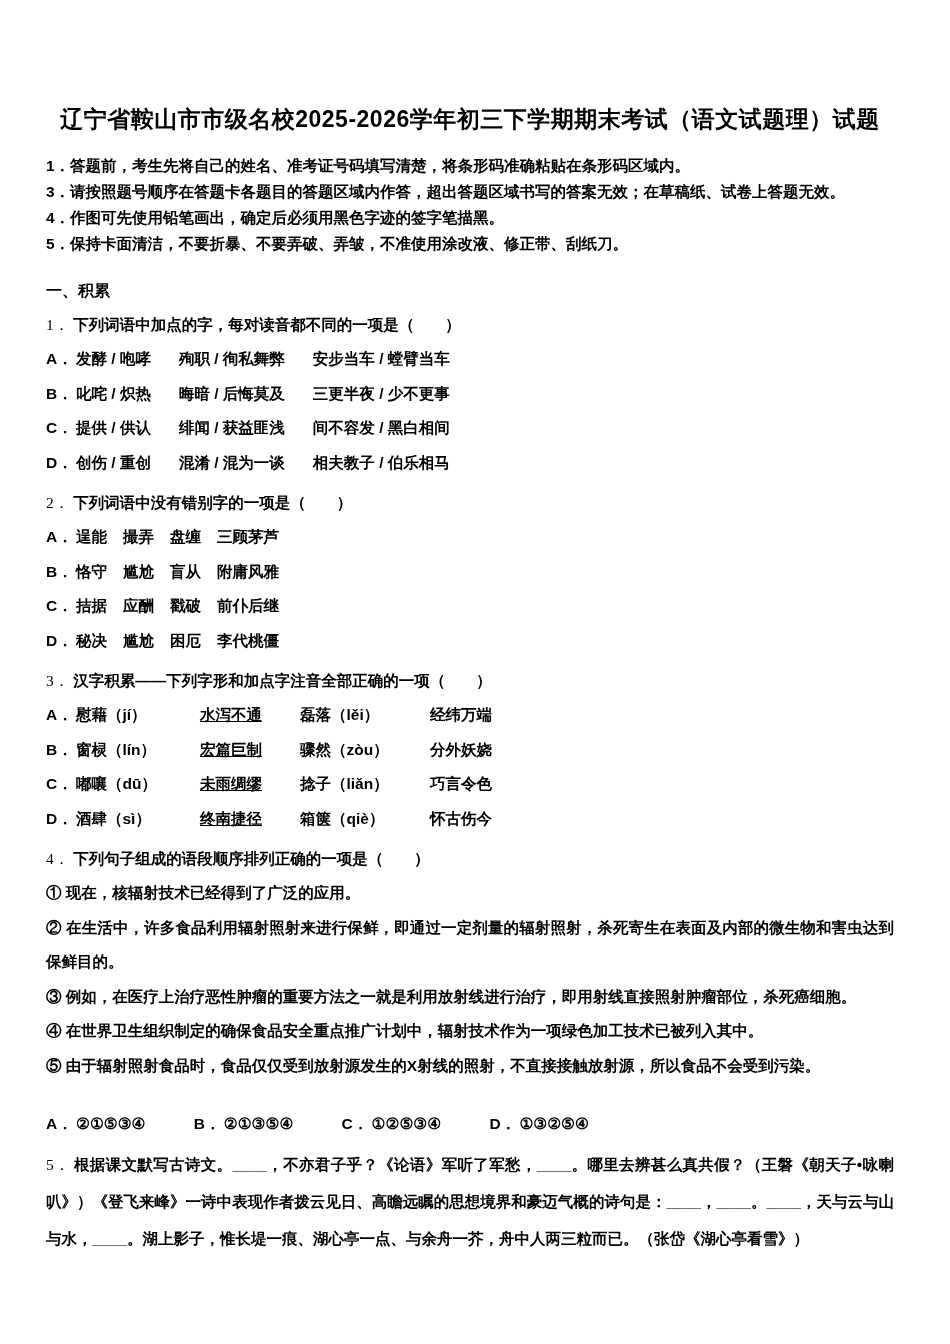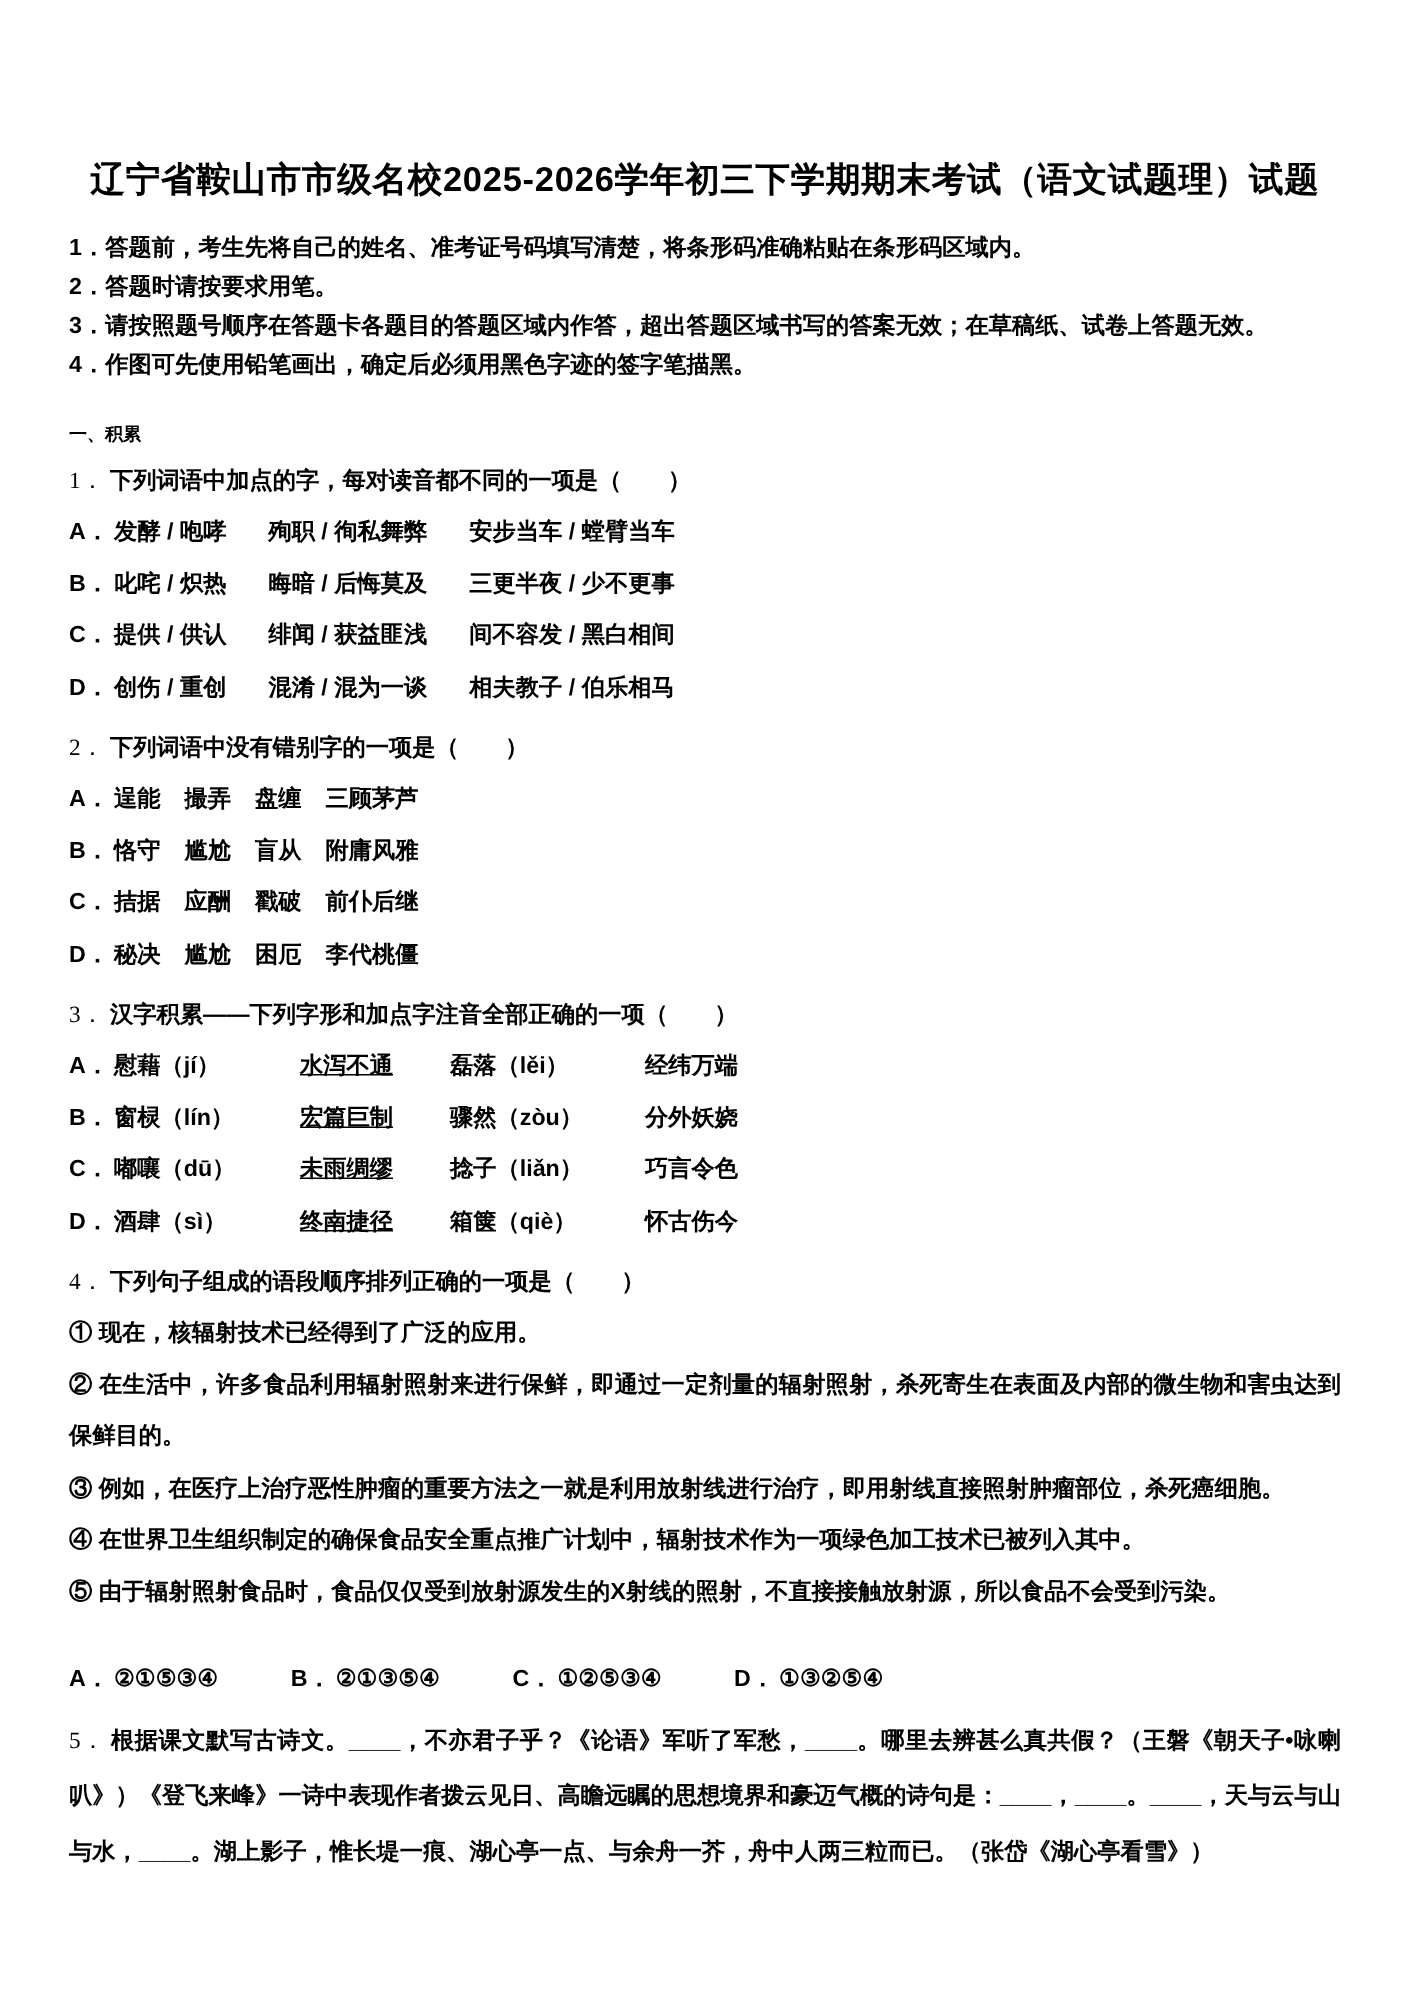--- a/index.html
+++ b/index.html
@@ -20,21 +20,21 @@
     font-weight: bold;
     text-align: center;
     margin: 0 0 18px 0;
     letter-spacing: 0.5px;
   }
 
   .notice-line { line-height: 26px; text-align: justify; }
 
   .section-heading {
     margin: 24px 0 0 0;
-    font-size: 12px;
+    font-size: 16px;
     font-weight: bold;
   }
 
   .qnum {
     font-family: "Liberation Serif", serif;
     font-weight: normal;
     margin-right: 4px;
   }
 
   .stem { margin: 6px 0 0 0; line-height: 34px; }
@@ -65,23 +65,23 @@
 </style>
 </head>
 <body>
 
 <div class="page">
 
   <h1 class="doc-title">辽宁省鞍山市市级名校2025-2026学年初三下学期期末考试（语文试题理）试题</h1>
 
   <div>
     <div class="notice-line">1．答题前，考生先将自己的姓名、准考证号码填写清楚，将条形码准确粘贴在条形码区域内。</div>
-    <div class="notice-line">2．答题时请按要求用笔。</div>
     <div class="notice-line">3．请按照题号顺序在答题卡各题目的答题区域内作答，超出答题区域书写的答案无效；在草稿纸、试卷上答题无效。</div>
     <div class="notice-line">4．作图可先使用铅笔画出，确定后必须用黑色字迹的签字笔描黑。</div>
+    <div class="notice-line">5．保持卡面清洁，不要折暴、不要弄破、弄皱，不准使用涂改液、修正带、刮纸刀。</div>
   </div>
 
   <div class="section-heading">一、积累</div>
 
   <div class="question q1">
     <p class="stem">
       <span class="qnum">1．</span><span>下列词语中加点的字，每对读音都不同的一项是（　　）</span>
     </p>
     <div class="opt">
       <span class="opt-label">A．</span><span class="part">发酵 / 咆哮</span><span class="part">殉职 / 徇私舞弊</span><span class="part">安步当车 / 螳臂当车</span>

